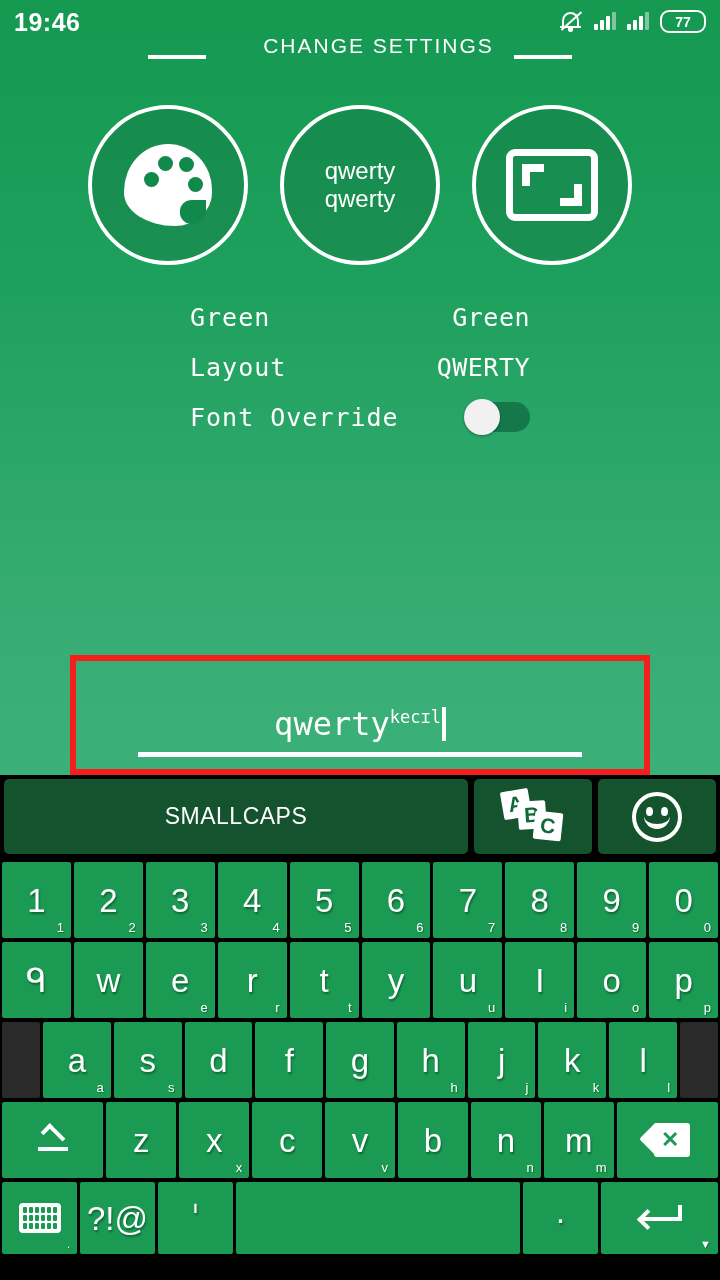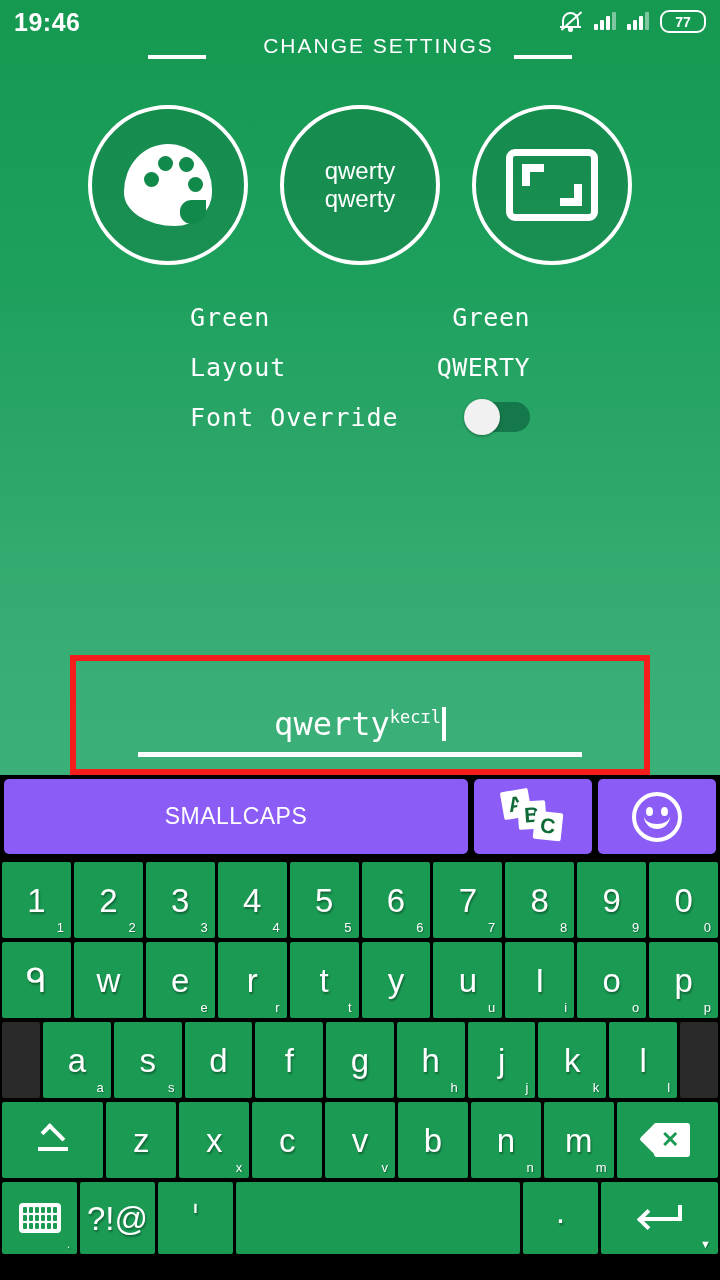--- a/index.html
+++ b/index.html
@@ -144,21 +144,21 @@
   #keyboard {
     position: absolute; left: 0; top: 775px;
     width: 720px; height: 505px;
     background: #000;
   }
   .krow { display: flex; width: 720px; }
 
   
   #strip { height: 85px; padding: 4px 4px 6px 4px; gap: 6px; }
   .chip {
-    flex: 1; background: #8b5cf6; border-radius: 5px;
+    flex: 1; background: #14532d; border-radius: 5px;
     display: flex; align-items: center; justify-content: center;
     color: #fff; font-size: 23px; letter-spacing: .5px;
   }
   .chip.selected { border: 3px solid #fff; }
   .chip.icon { flex: 0 0 118px; }
 
   
   #row-num { height: 80px; padding: 2px; gap: 3px; }
   #row-q   { height: 80px; padding: 2px; gap: 3px; }
   #row-a   { height: 80px; padding: 2px; gap: 3px; }

